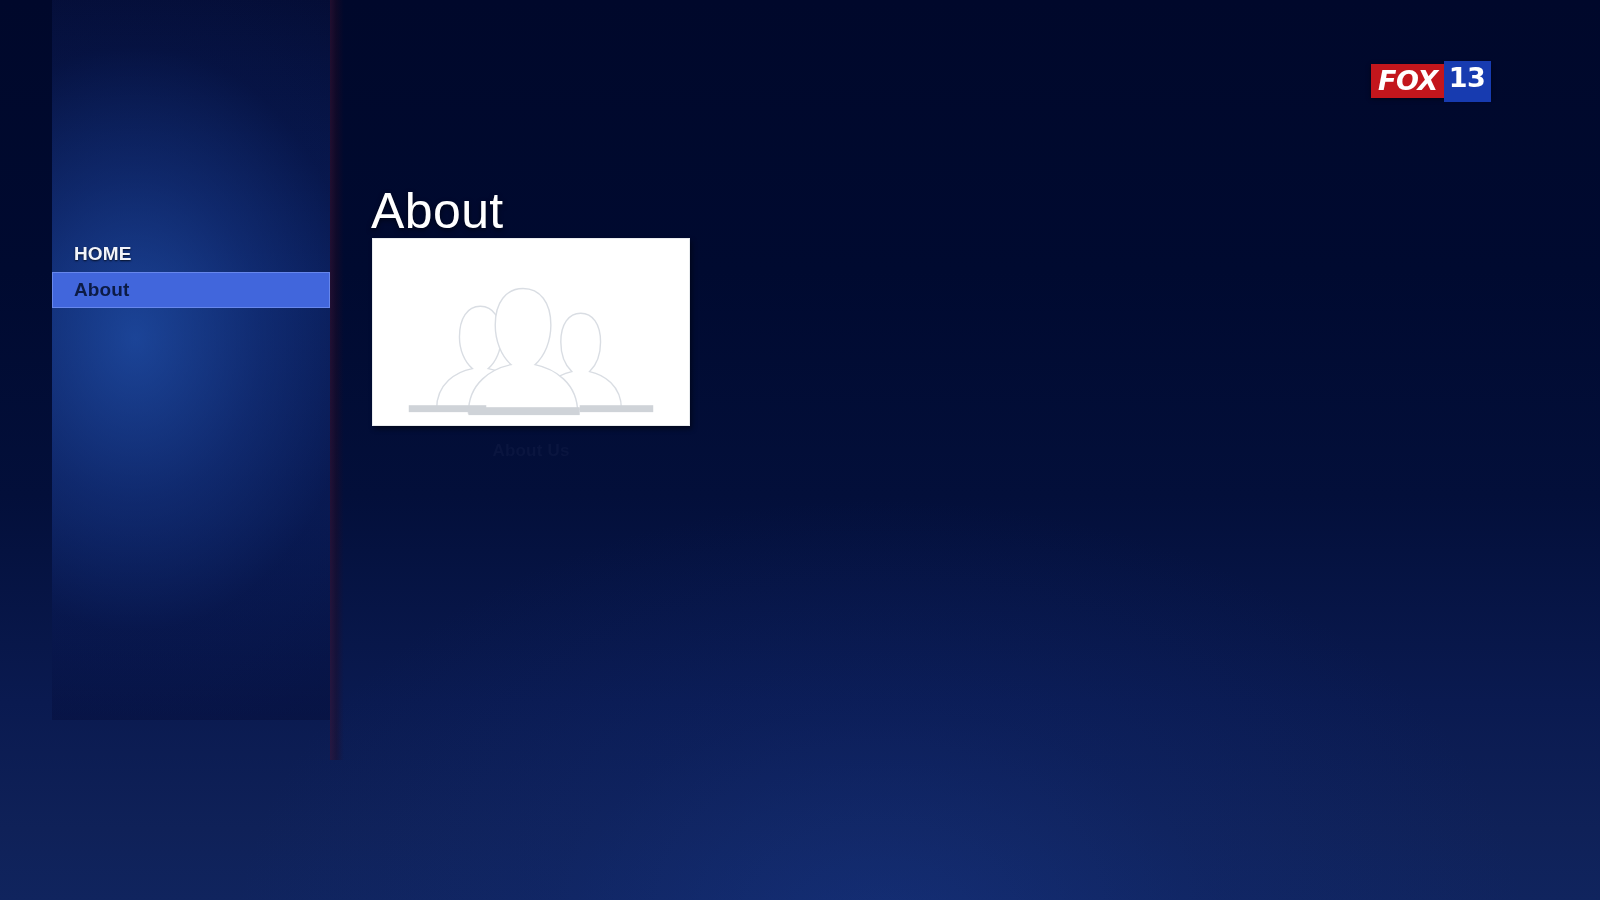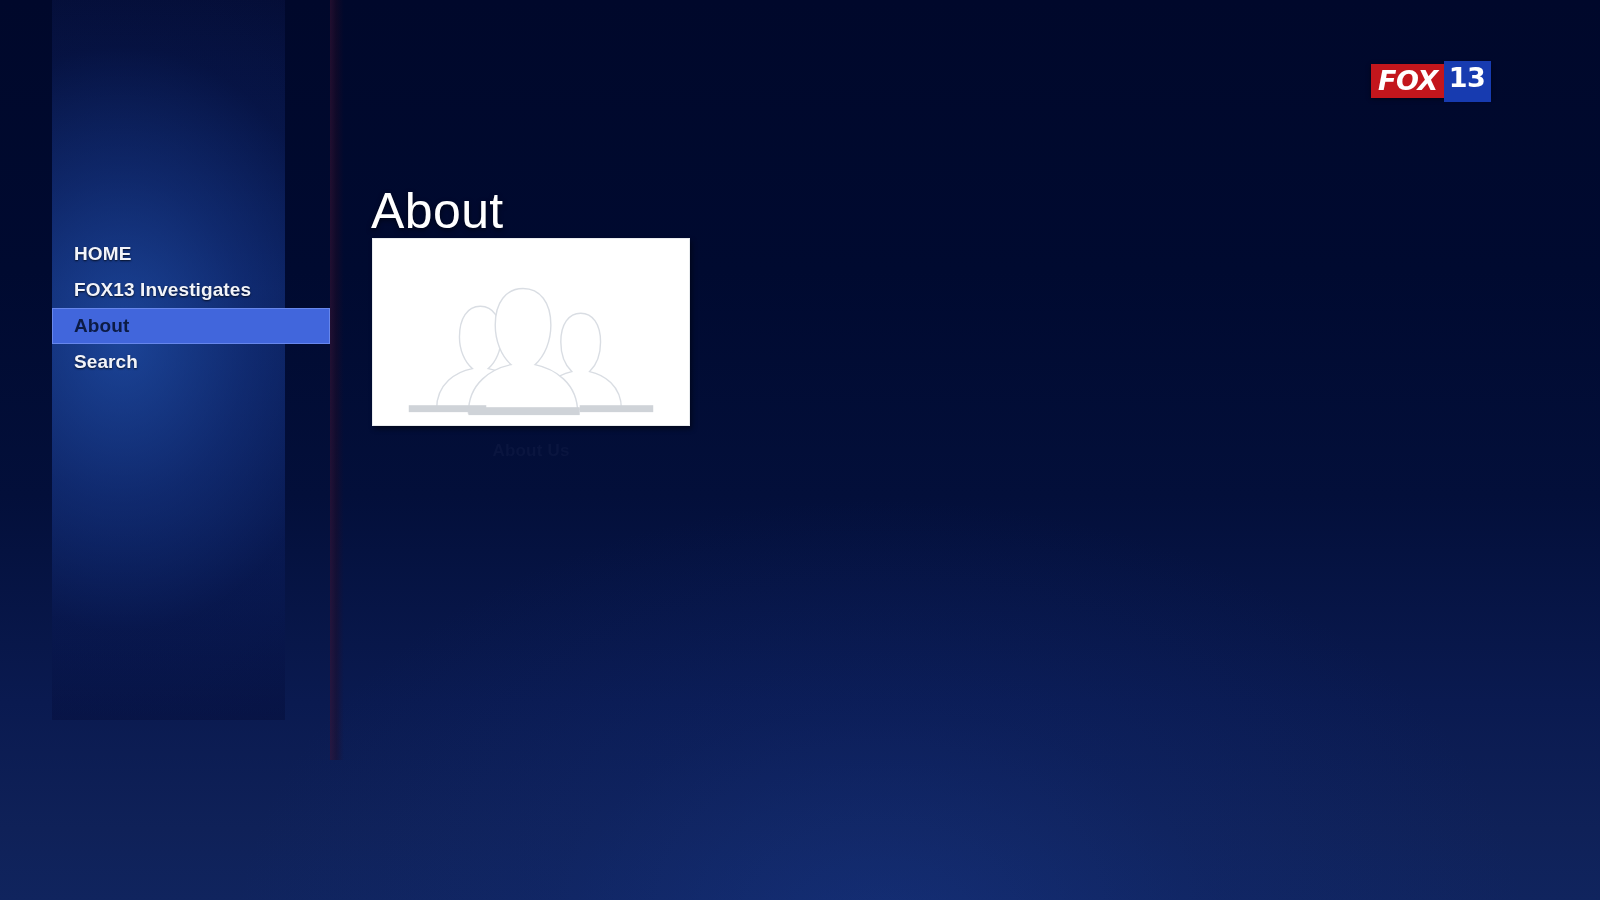--- a/index.html
+++ b/index.html
@@ -37,21 +37,21 @@
                 rgba(20,50,135,0.16) 38%,
                 rgba(0,0,0,0) 72%);
     pointer-events: none;
   }
 
   
   #sidebar {
     position: absolute;
     left: 52px;
     top: 0;
-    width: 233px;
+    width: 278px;
     height: 720px;
     background:
       radial-gradient(ellipse 330px 430px at 30% 47%,
         rgba(40,95,195,0.60) 0%,
         rgba(26,64,150,0.42) 38%,
         rgba(10,30,92,0.18) 68%,
         rgba(0,8,40,0.02) 100%),
       linear-gradient(to bottom,
         rgba(5,14,56,0.85) 0%,
         rgba(12,34,100,0.75) 40%,
@@ -189,28 +189,22 @@
 
 <div id="app">
 
   <div id="bg-glow"></div>
 
   <nav id="sidebar">
     <div id="menu">
       <div class="menu-item">
         <span>HOME</span>
       </div>
-      <div class="menu-item">
-        <span>FOX13 Investigates</span>
-      </div>
       <div class="menu-item selected">
         <span>About</span>
-      </div>
-      <div class="menu-item">
-        <span>Search</span>
       </div>
     </div>
   </nav>
   <div id="sidebar-edge"></div>
 
   <main id="content">
 
     <h1 id="page-title">About</h1>
 
     <div id="card">

